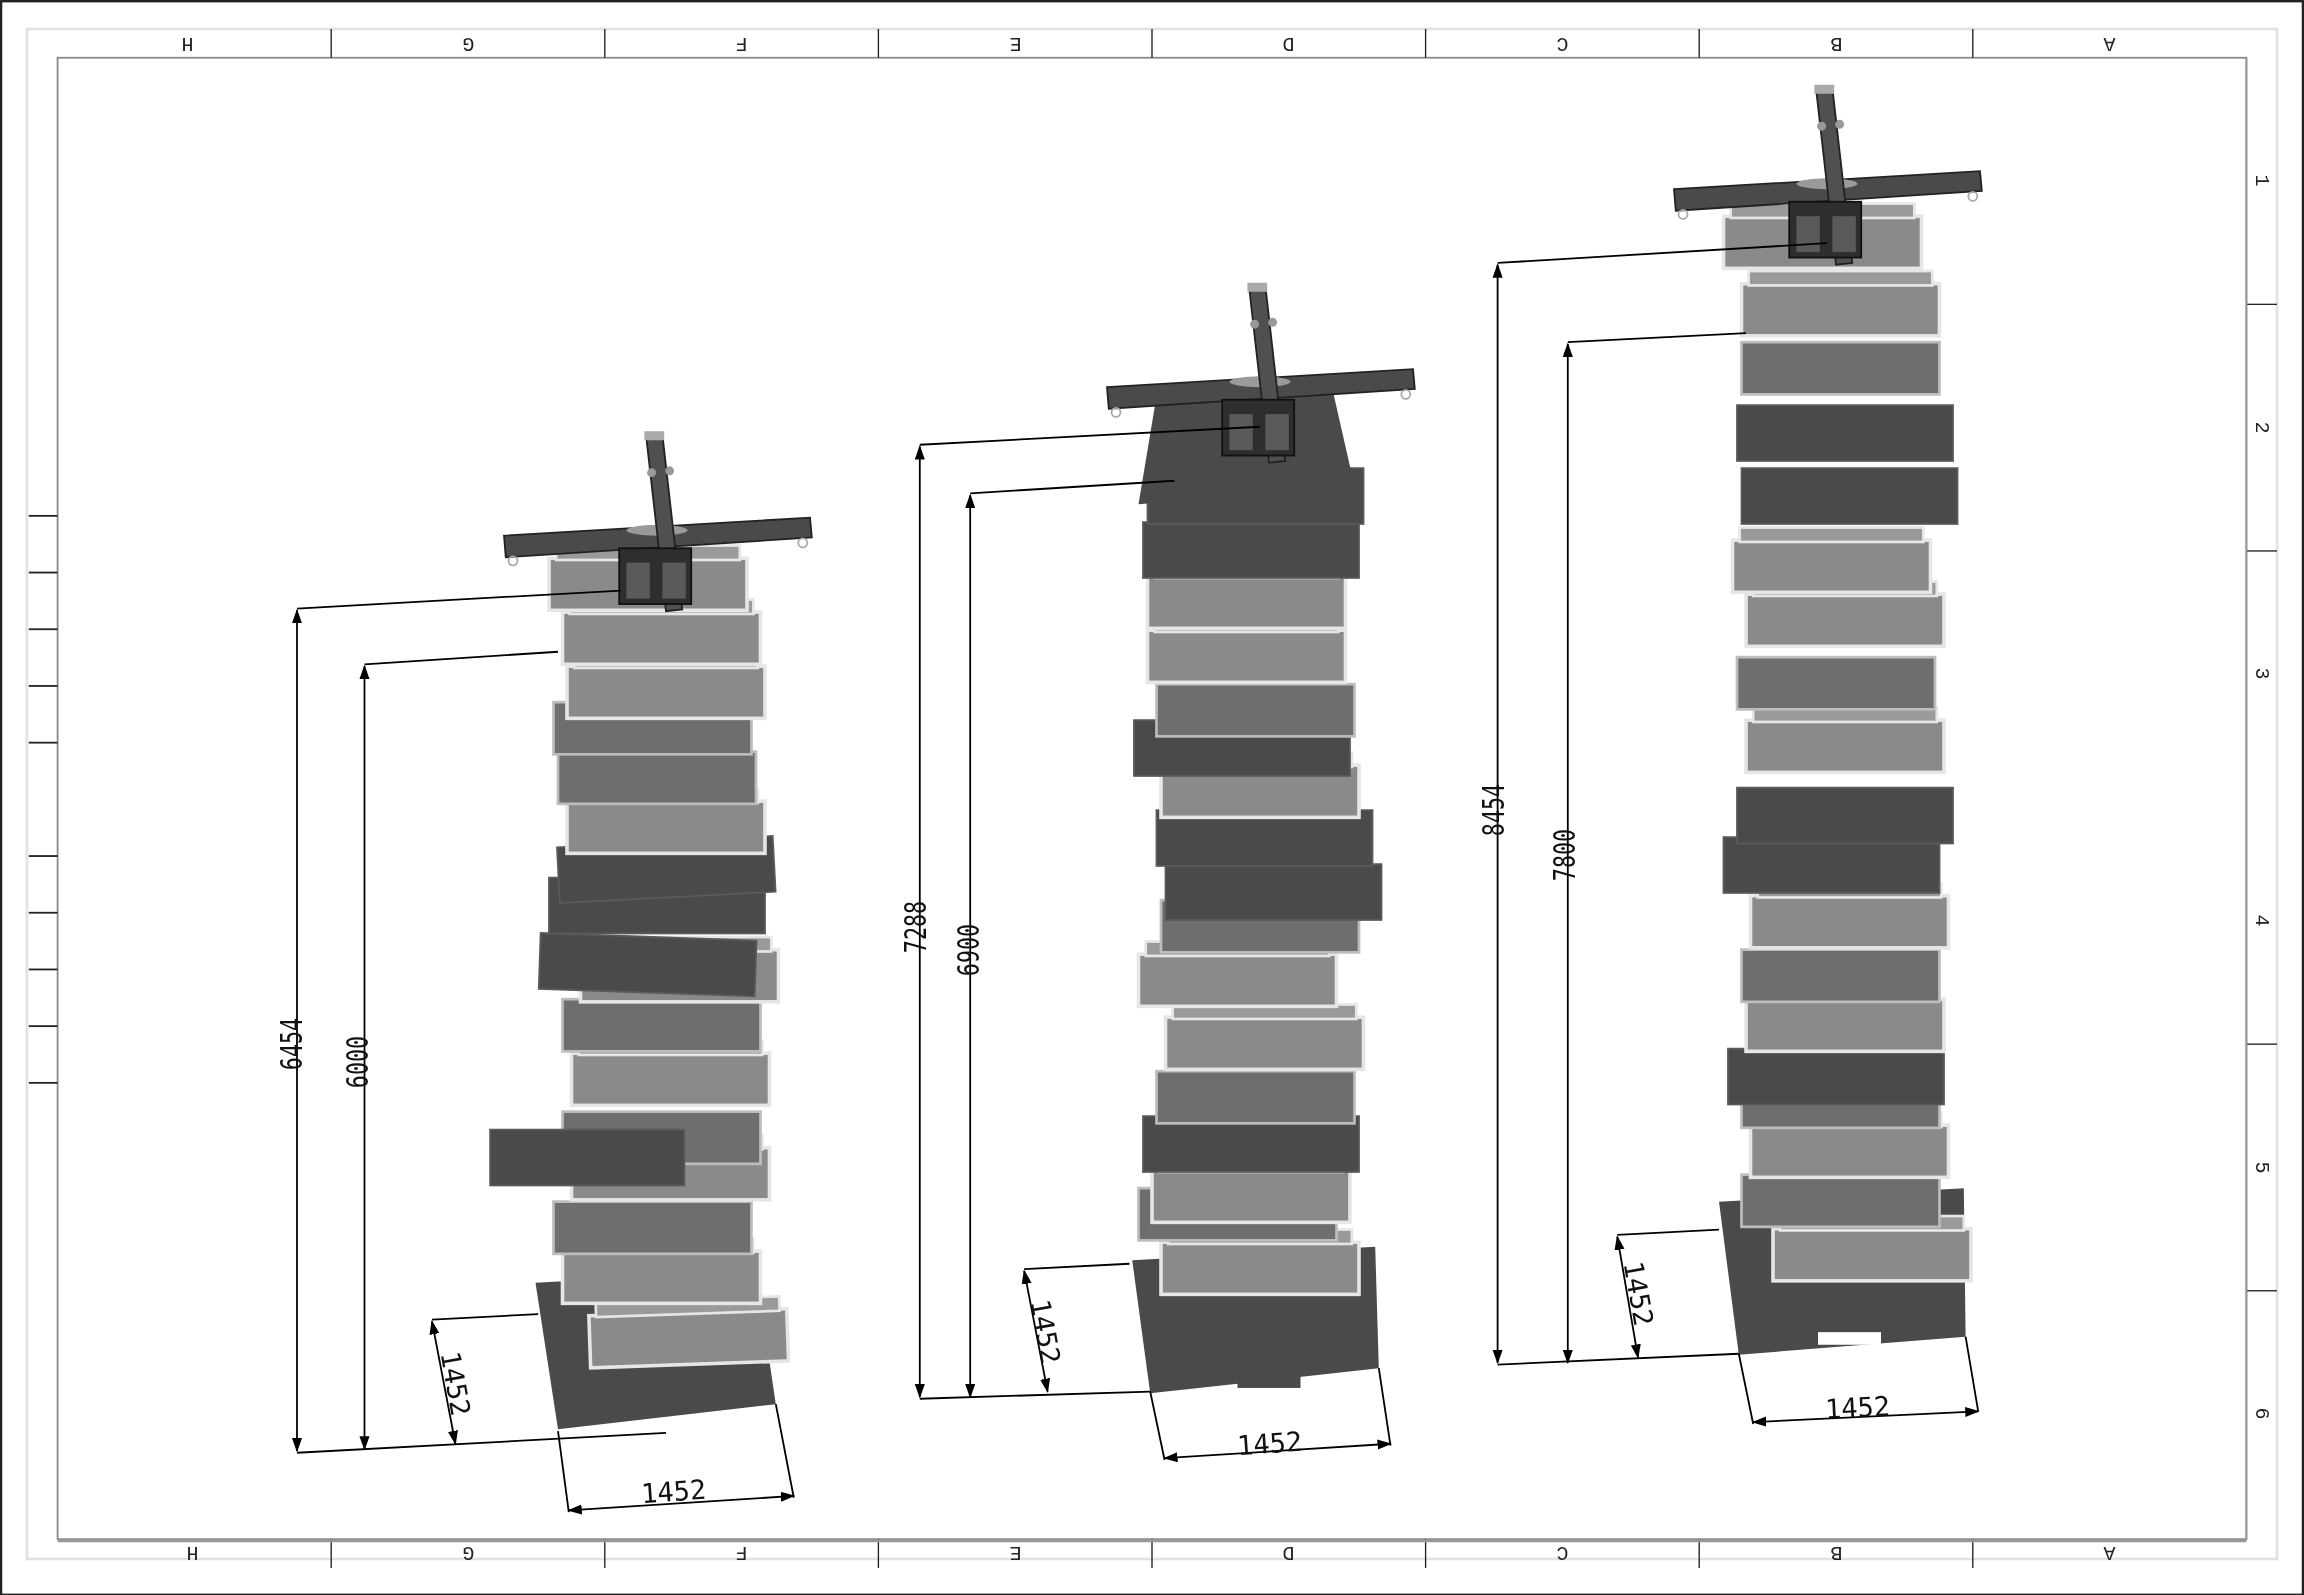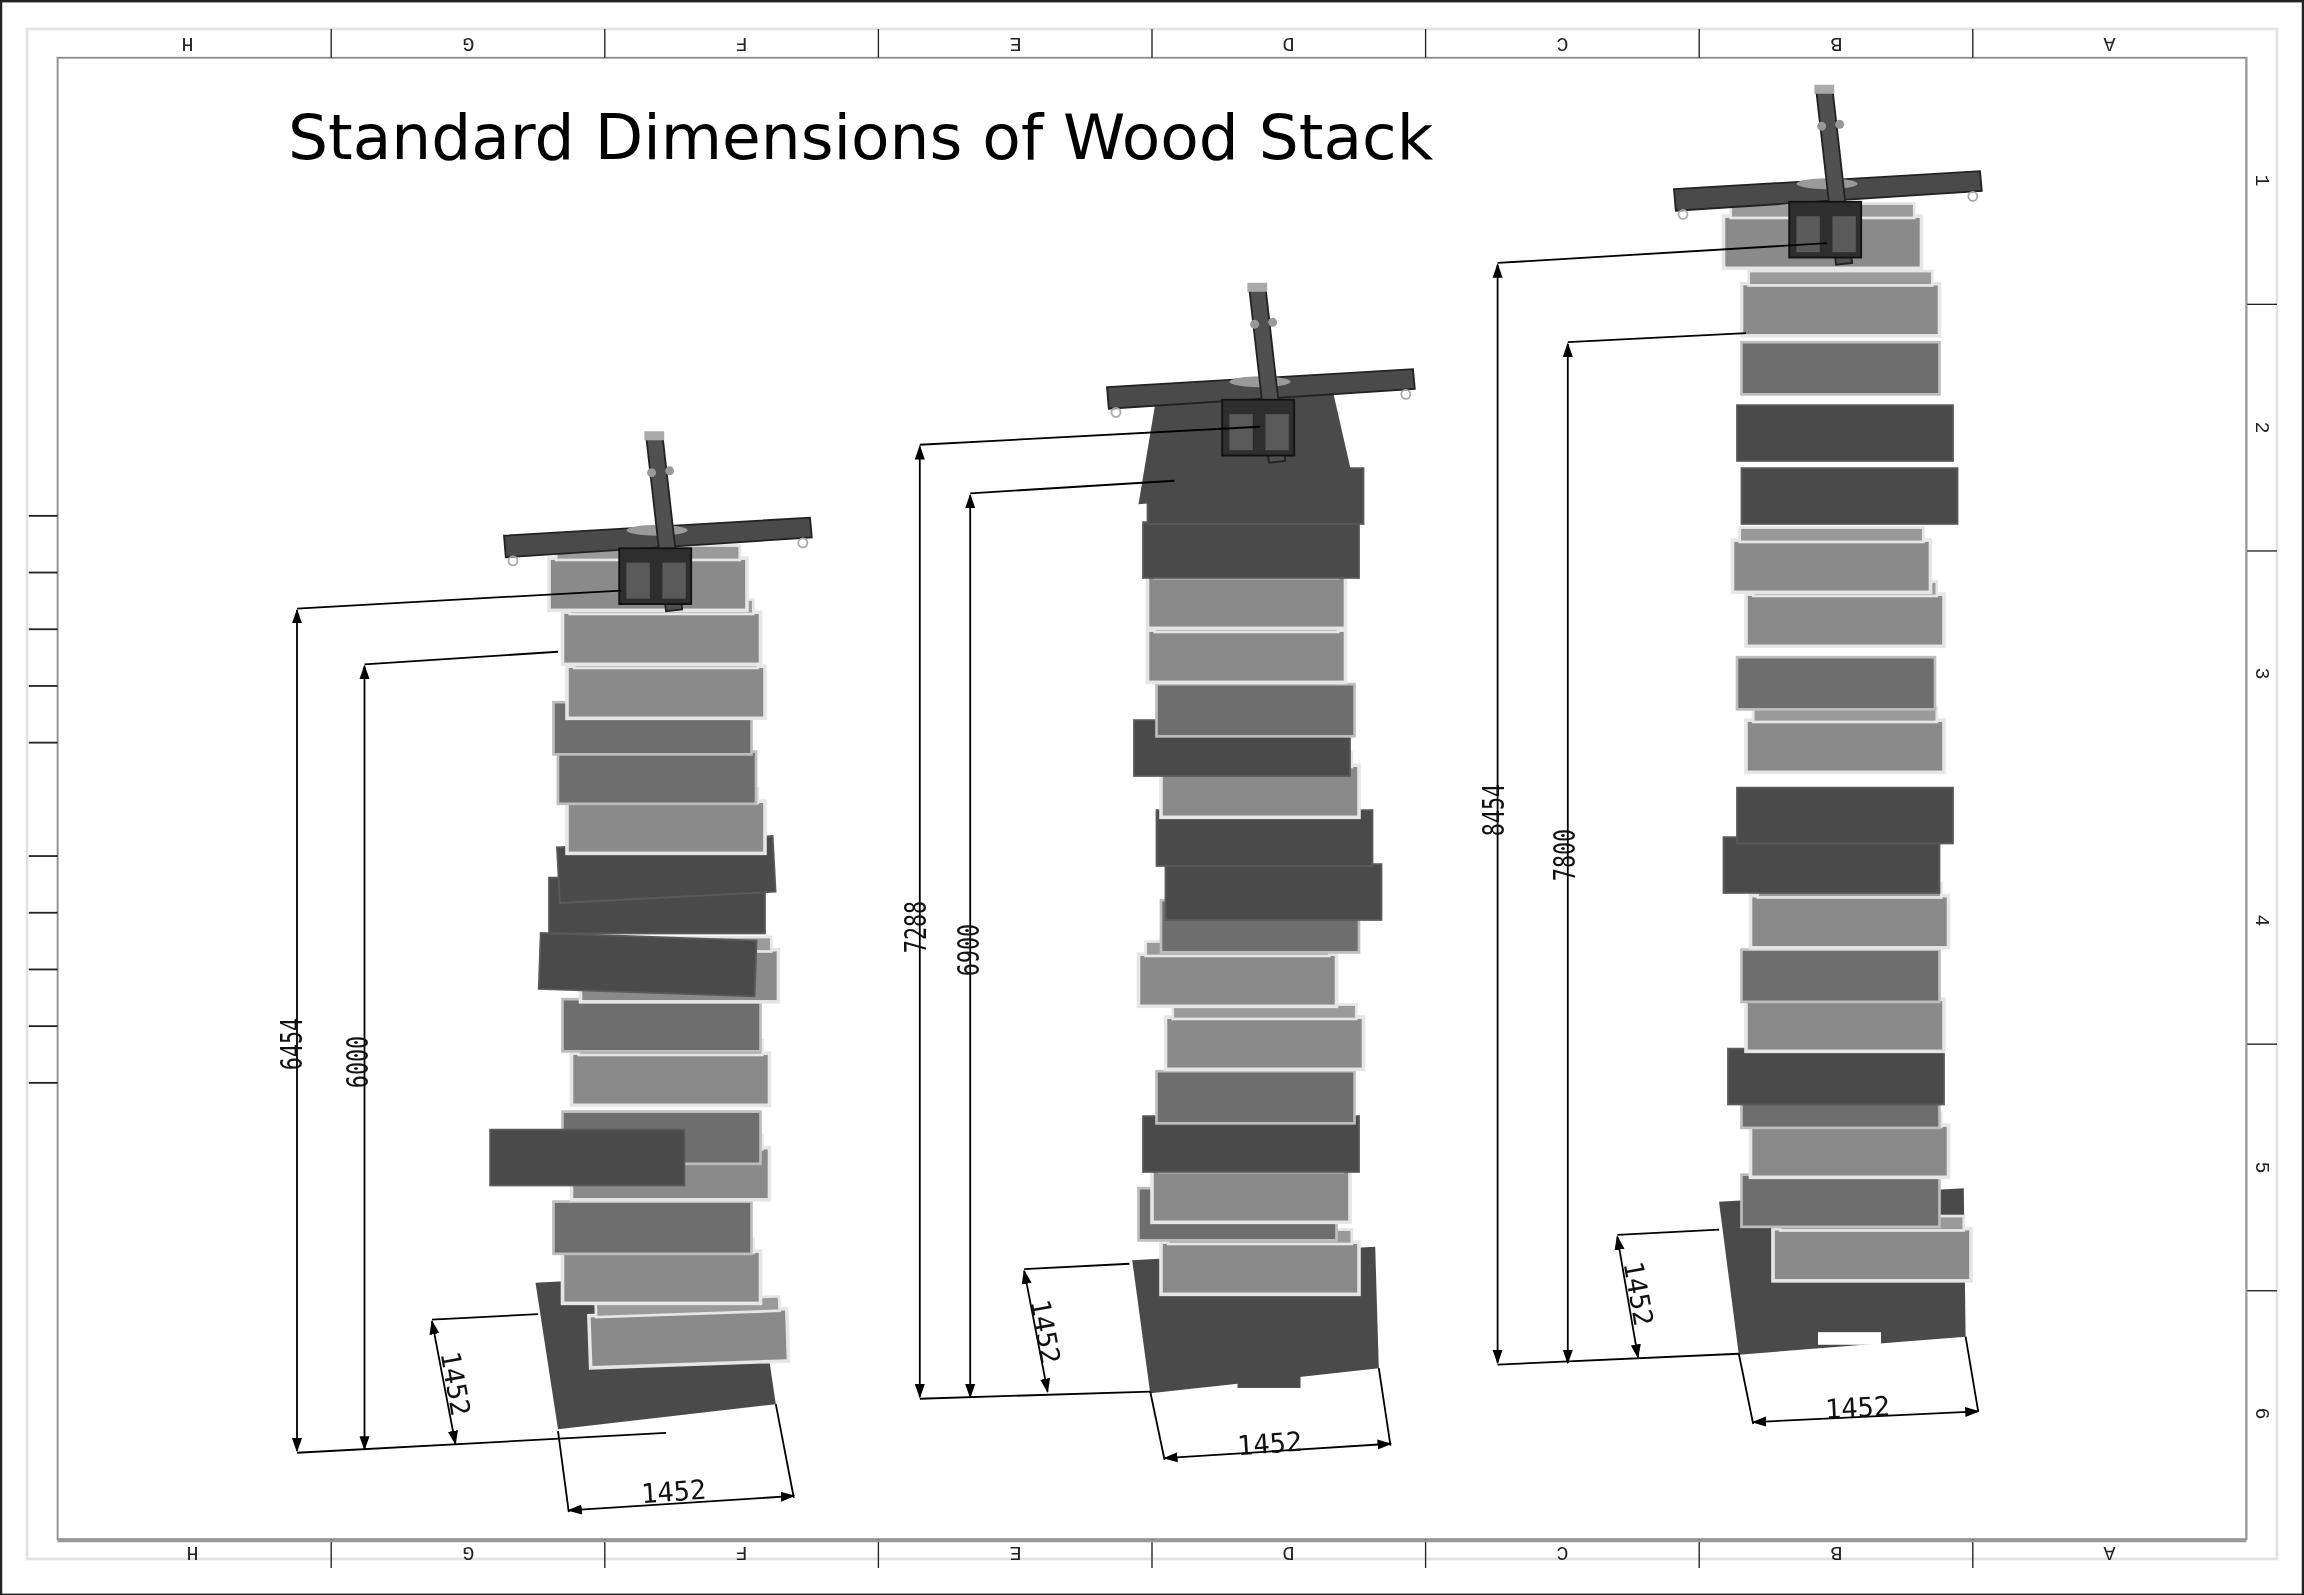--- a/index.html
+++ b/index.html
@@ -207,21 +207,20 @@
       <line x1="1742" y1="380" x2="1940" y2="370"></line>
       <line x1="1742" y1="382" x2="1742" y2="1514" marker-start="url(#arr)" marker-end="url(#arr)"></line>
       <line x1="1797" y1="1372" x2="1910" y2="1366"></line>
       <line x1="1797" y1="1374" x2="1820" y2="1508" marker-start="url(#arr)" marker-end="url(#arr)"></line>
       <line x1="1932" y1="1504" x2="1948" y2="1582"></line>
       <line x1="2184" y1="1485" x2="2198" y2="1568"></line>
       <line x1="1948" y1="1580" x2="2198" y2="1568" marker-start="url(#arr)" marker-end="url(#arr)"></line>
     </g>
   </svg>
 
-  <div class="title">Standard Dimensions of Wood Stack</div>
 
   <div class="zone-h" style="left:174px; top:32px;">H</div>
   <div class="zone-h" style="left:455px; top:32px;">G</div>
   <div class="zone-h" style="left:728px; top:32px;">F</div>
   <div class="zone-h" style="left:1002px; top:32px;">E</div>
   <div class="zone-h" style="left:1275px; top:32px;">D</div>
   <div class="zone-h" style="left:1549px; top:32px;">C</div>
   <div class="zone-h" style="left:1823px; top:32px;">B</div>
   <div class="zone-h" style="left:2096px; top:32px;">A</div>
 

